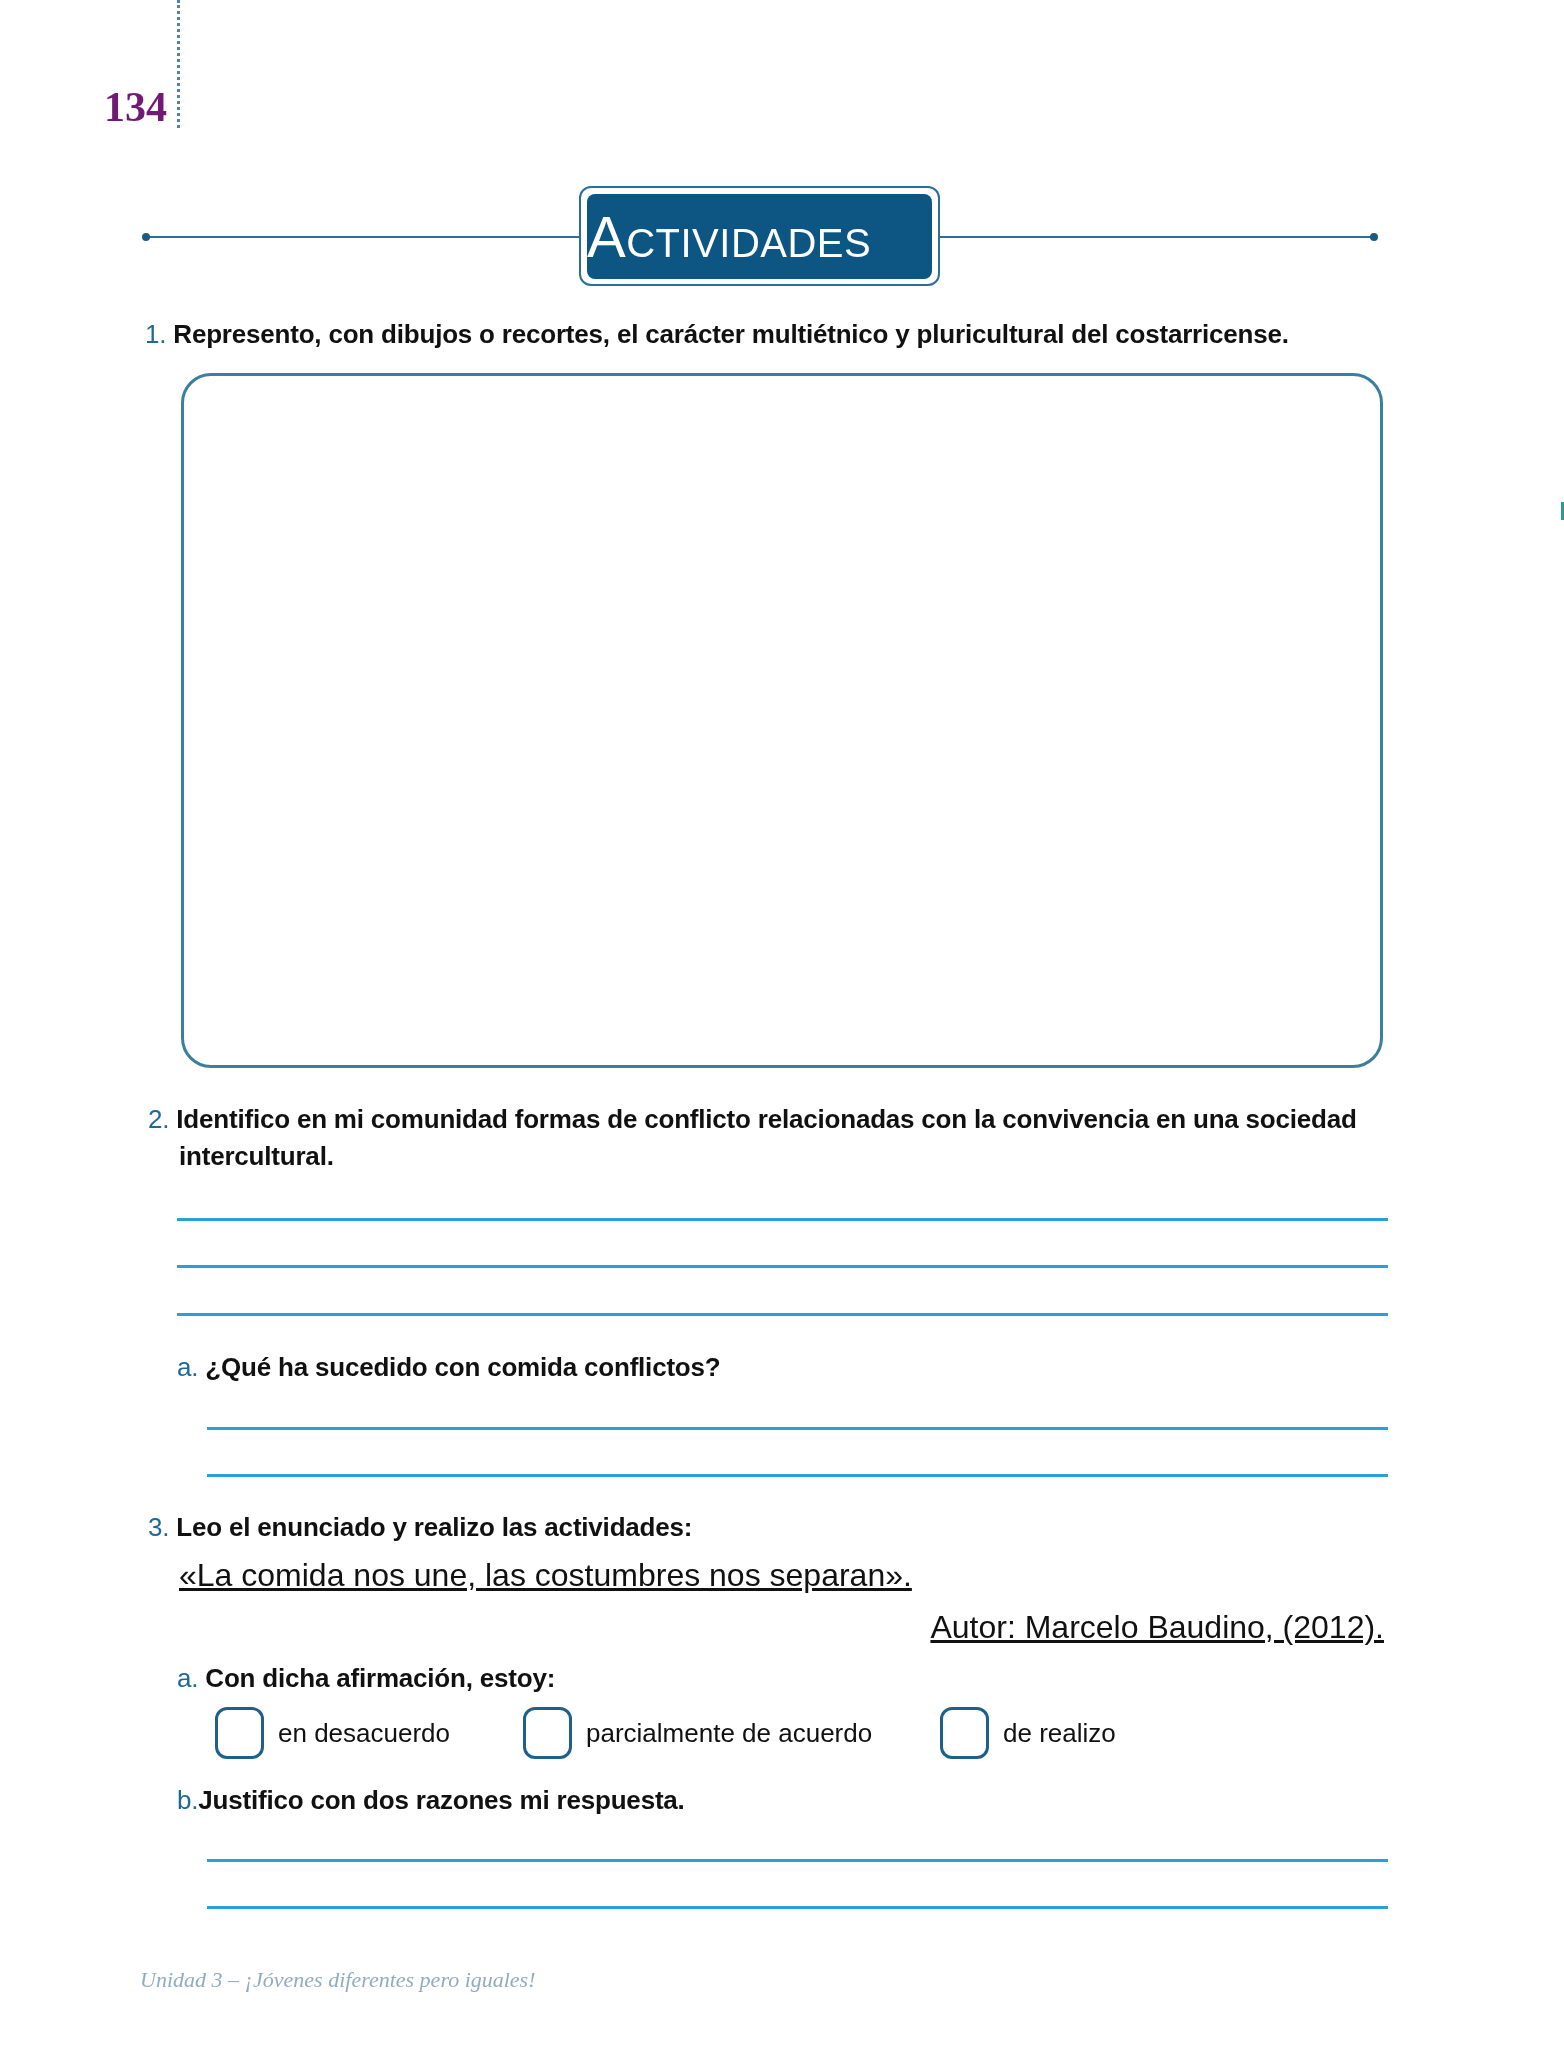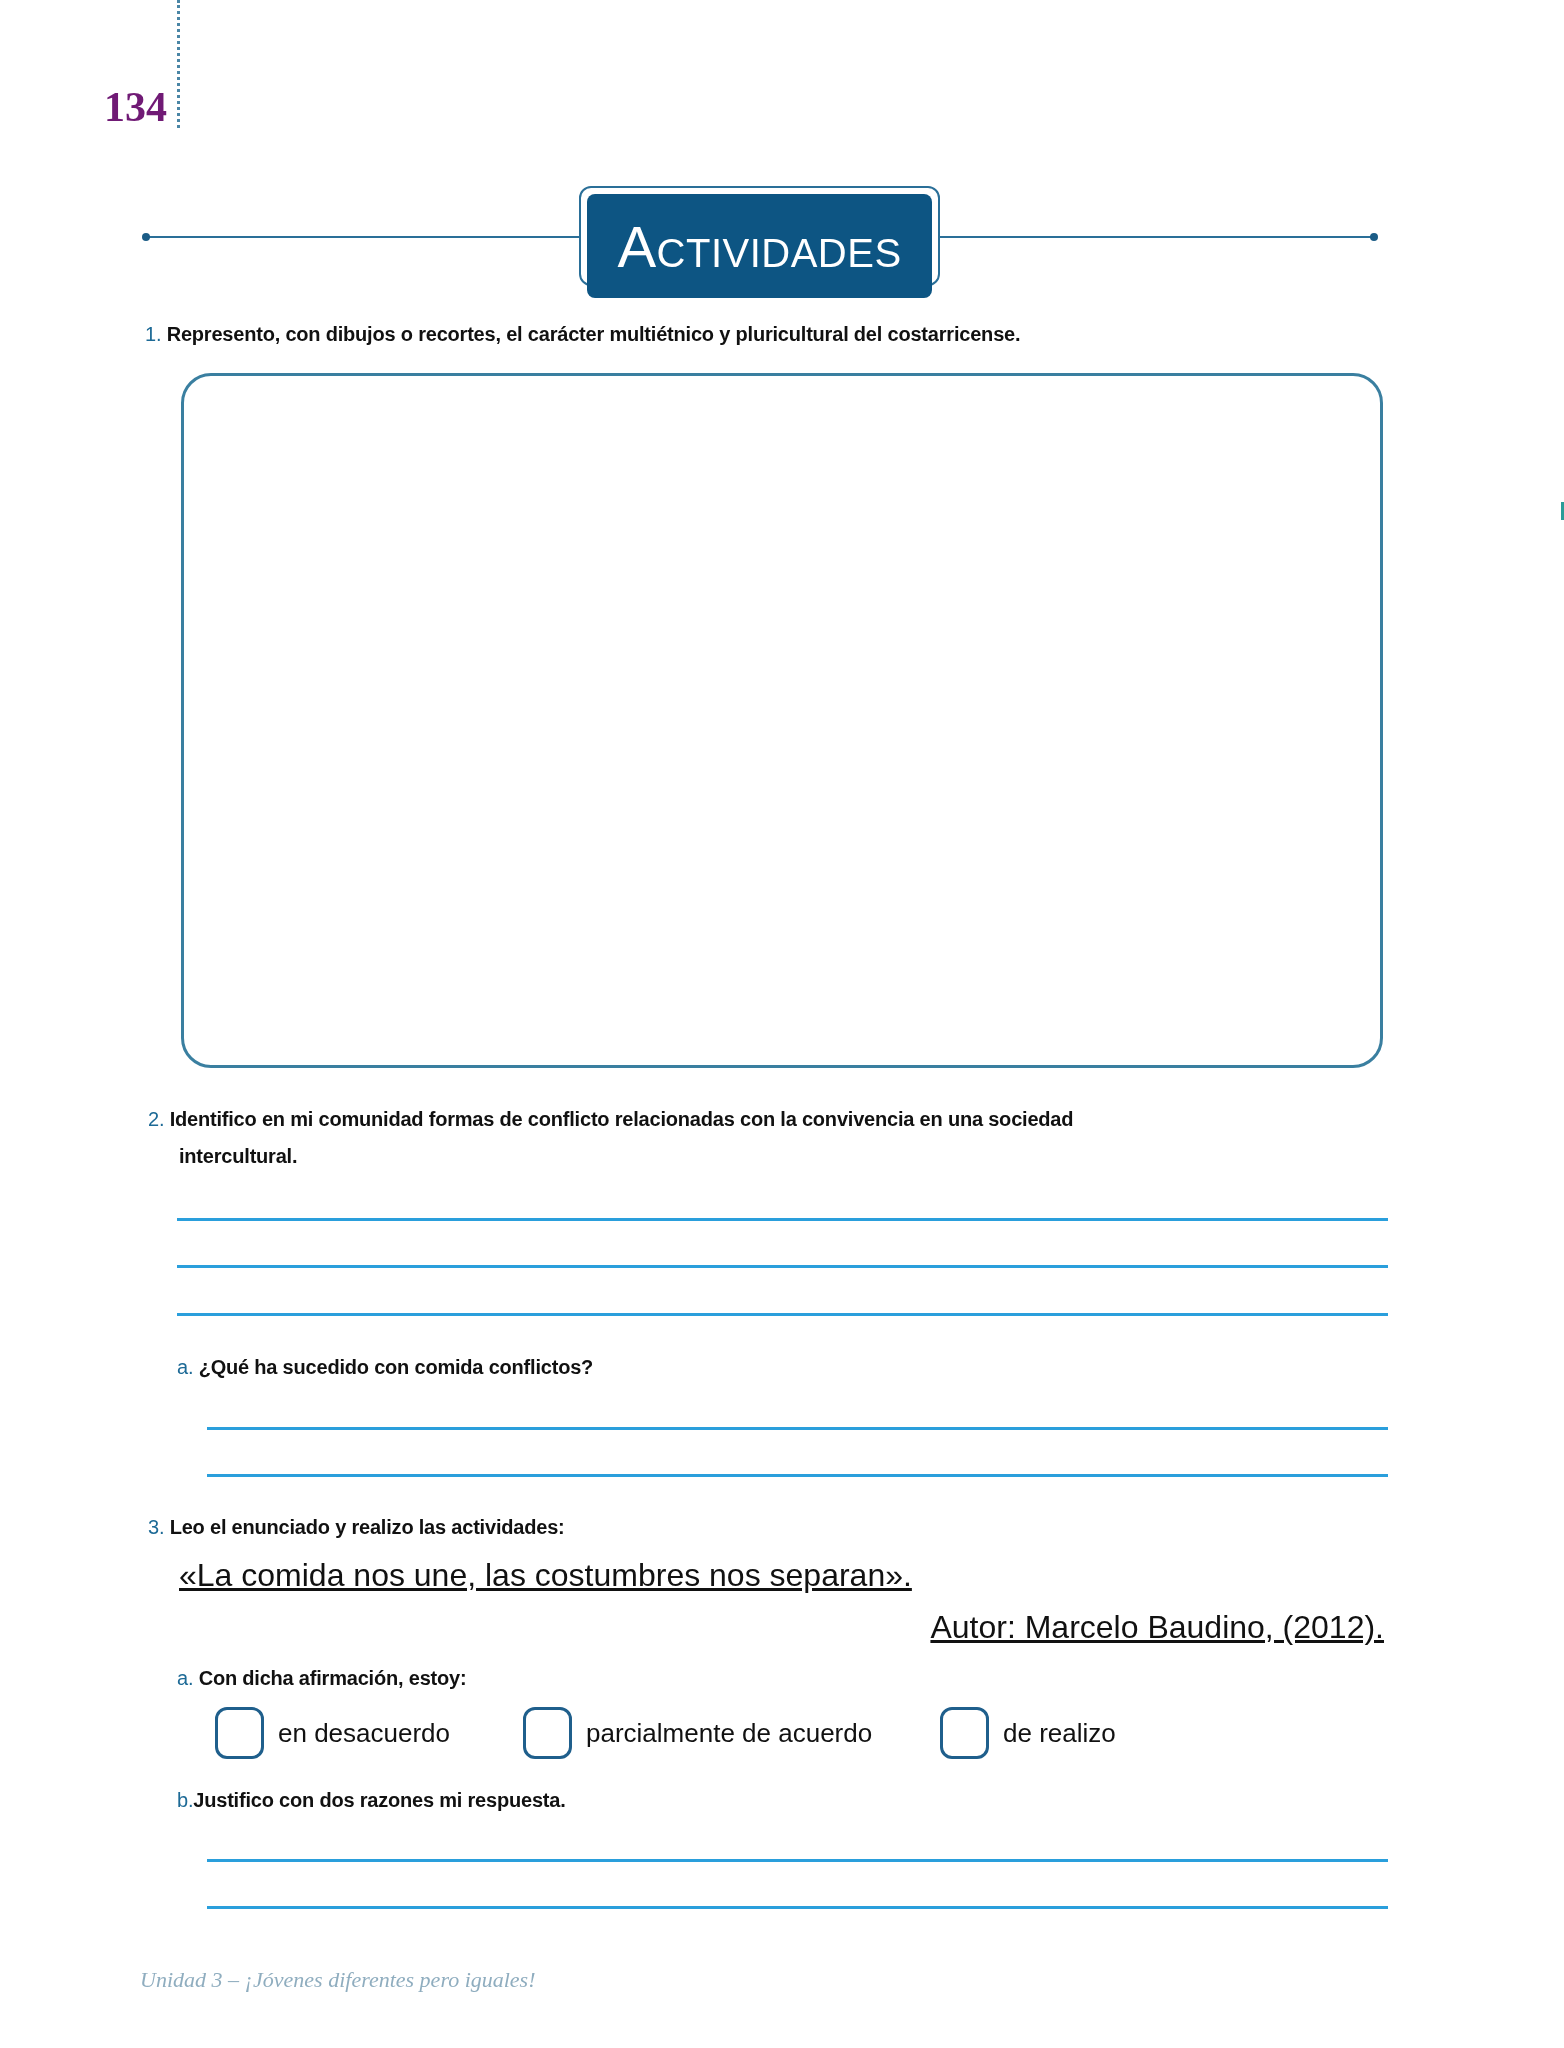--- a/index.html
+++ b/index.html
@@ -11,28 +11,28 @@
   .dotted-rule { left: 177px; top: 0; width: 0; height: 128px;
                  border-left: 3px dotted #4a86a6; }
   .page-number { left: 104px; top: 86px; font-family: "Liberation Serif", serif;
                  font-weight: bold; font-size: 42px; color: #701a75; line-height: 1; }
 
   
   .header-line { left: 146px; top: 236px; width: 1228px; height: 2px; background: #2a6f98; }
   .header-dot { width: 8px; height: 8px; border-radius: 50%; background: #1b5c86; top: 233px; }
   .title-frame { left: 579px; top: 186px; width: 361px; height: 100px;
                  border: 2px solid #2a6f98; border-radius: 12px; background: #ffffff; box-sizing: border-box; }
-  .title-box { left: 587px; top: 194px; width: 345px; height: 104px; background: #0d5583;
-               border-radius: 8px; display: flex; align-items: center; justify-content: center; }
+  .title-box { left: 587px; top: 194px; width: 345px; height: 85px; background: #0d5583;
+               border-radius: 8px; display: flex; align-items: center; }
   .title-text { color: #ffffff; font-size: 40px; letter-spacing: 0.5px; font-variant: small-caps;
                 font-family: "Liberation Sans", sans-serif; }
   .title-text .big { font-size: 58px; }
 
   .num { color: #1d6a96; font-weight: normal; }
-  .q-text { font-size: 20px; font-weight: bold; line-height: 37px; letter-spacing: -0.2px; }
+  .q-text { font-size: 26px; font-weight: bold; line-height: 37px; letter-spacing: -0.2px; }
   .q-text .body { font-weight: bold; }
   .plain { font-size: 32px; font-weight: normal; line-height: 37px; text-decoration: underline; }
 
   .draw-box { left: 181px; top: 373px; width: 1202px; height: 695px;
               border: 3px solid #3a7fa0; border-radius: 30px; box-sizing: border-box; }
 
   .answer-line { height: 3px; background: #2a9fdc; }
 
   .checkbox { width: 49px; height: 52px; border: 3px solid #1f5f8c; border-radius: 12px;
               box-sizing: border-box; background: #fff; cursor: pointer; }

